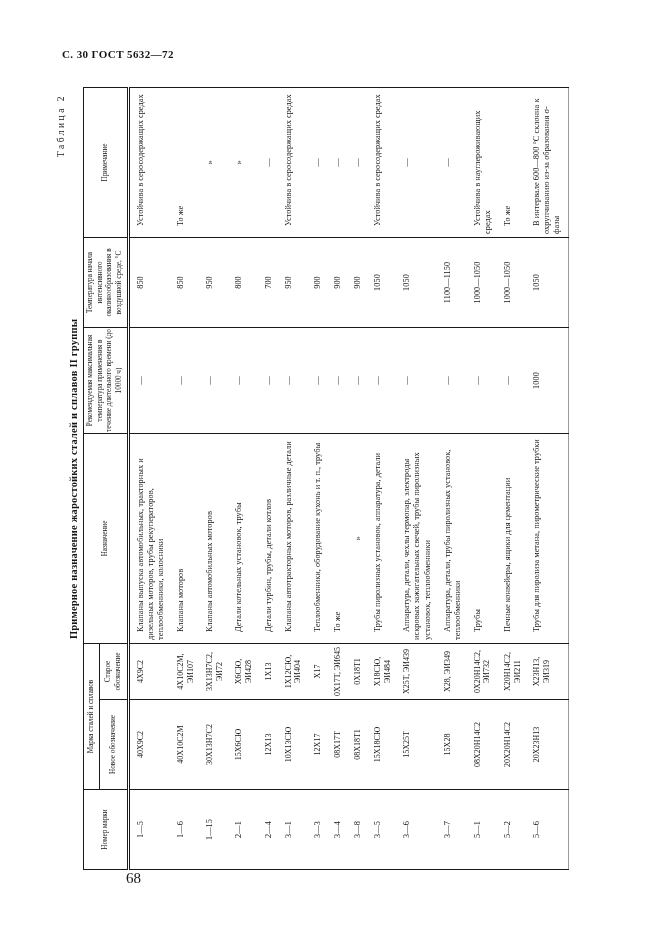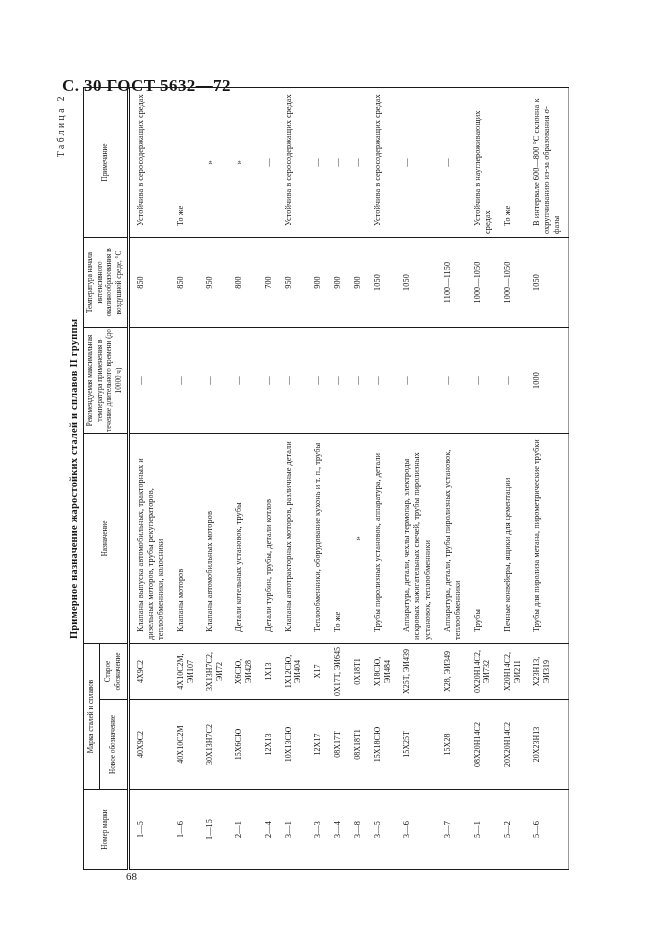--- a/index.html
+++ b/index.html
@@ -1,22 +1,22 @@
 <!DOCTYPE html>
 <html><head>
 <meta charset="utf-8">
 <style>
   html,body{margin:0;padding:0;background:#e8e8e4;}
   .page{
     position:relative;width:661px;height:936px;background:#ffffff;
     font-family:"Liberation Serif","DejaVu Serif",serif;color:#161616;
     overflow:hidden;box-shadow:0 0 4px rgba(0,0,0,.3);
   }
-  .gost-header{position:absolute;left:62px;top:76px;font-size:17px;font-weight:bold;letter-spacing:.4px;text-align:center;}
-  .page-number{position:absolute;left:126px;top:870px;font-size:11px;}
+  .gost-header{position:absolute;left:62px;top:48px;font-size:11px;font-weight:bold;letter-spacing:.4px;text-align:center;}
+  .page-number{position:absolute;left:126px;top:870px;font-size:15px;}
   
   .rot-wrap{position:absolute;left:56px;top:88px;width:562px;height:782px;}
   .rot-content{
     width:782px;height:562px;
     transform:translateY(782px) rotate(-90deg);
     transform-origin:0 0;
   }
   .table-label{font-size:9.5px;letter-spacing:2.5px;text-align:right;padding:0 6px 2px 0;}
   .table-title{font-size:10.5px;font-weight:bold;text-align:center;margin:0 0 4px 0;letter-spacing:.2px;}
   table.main{

